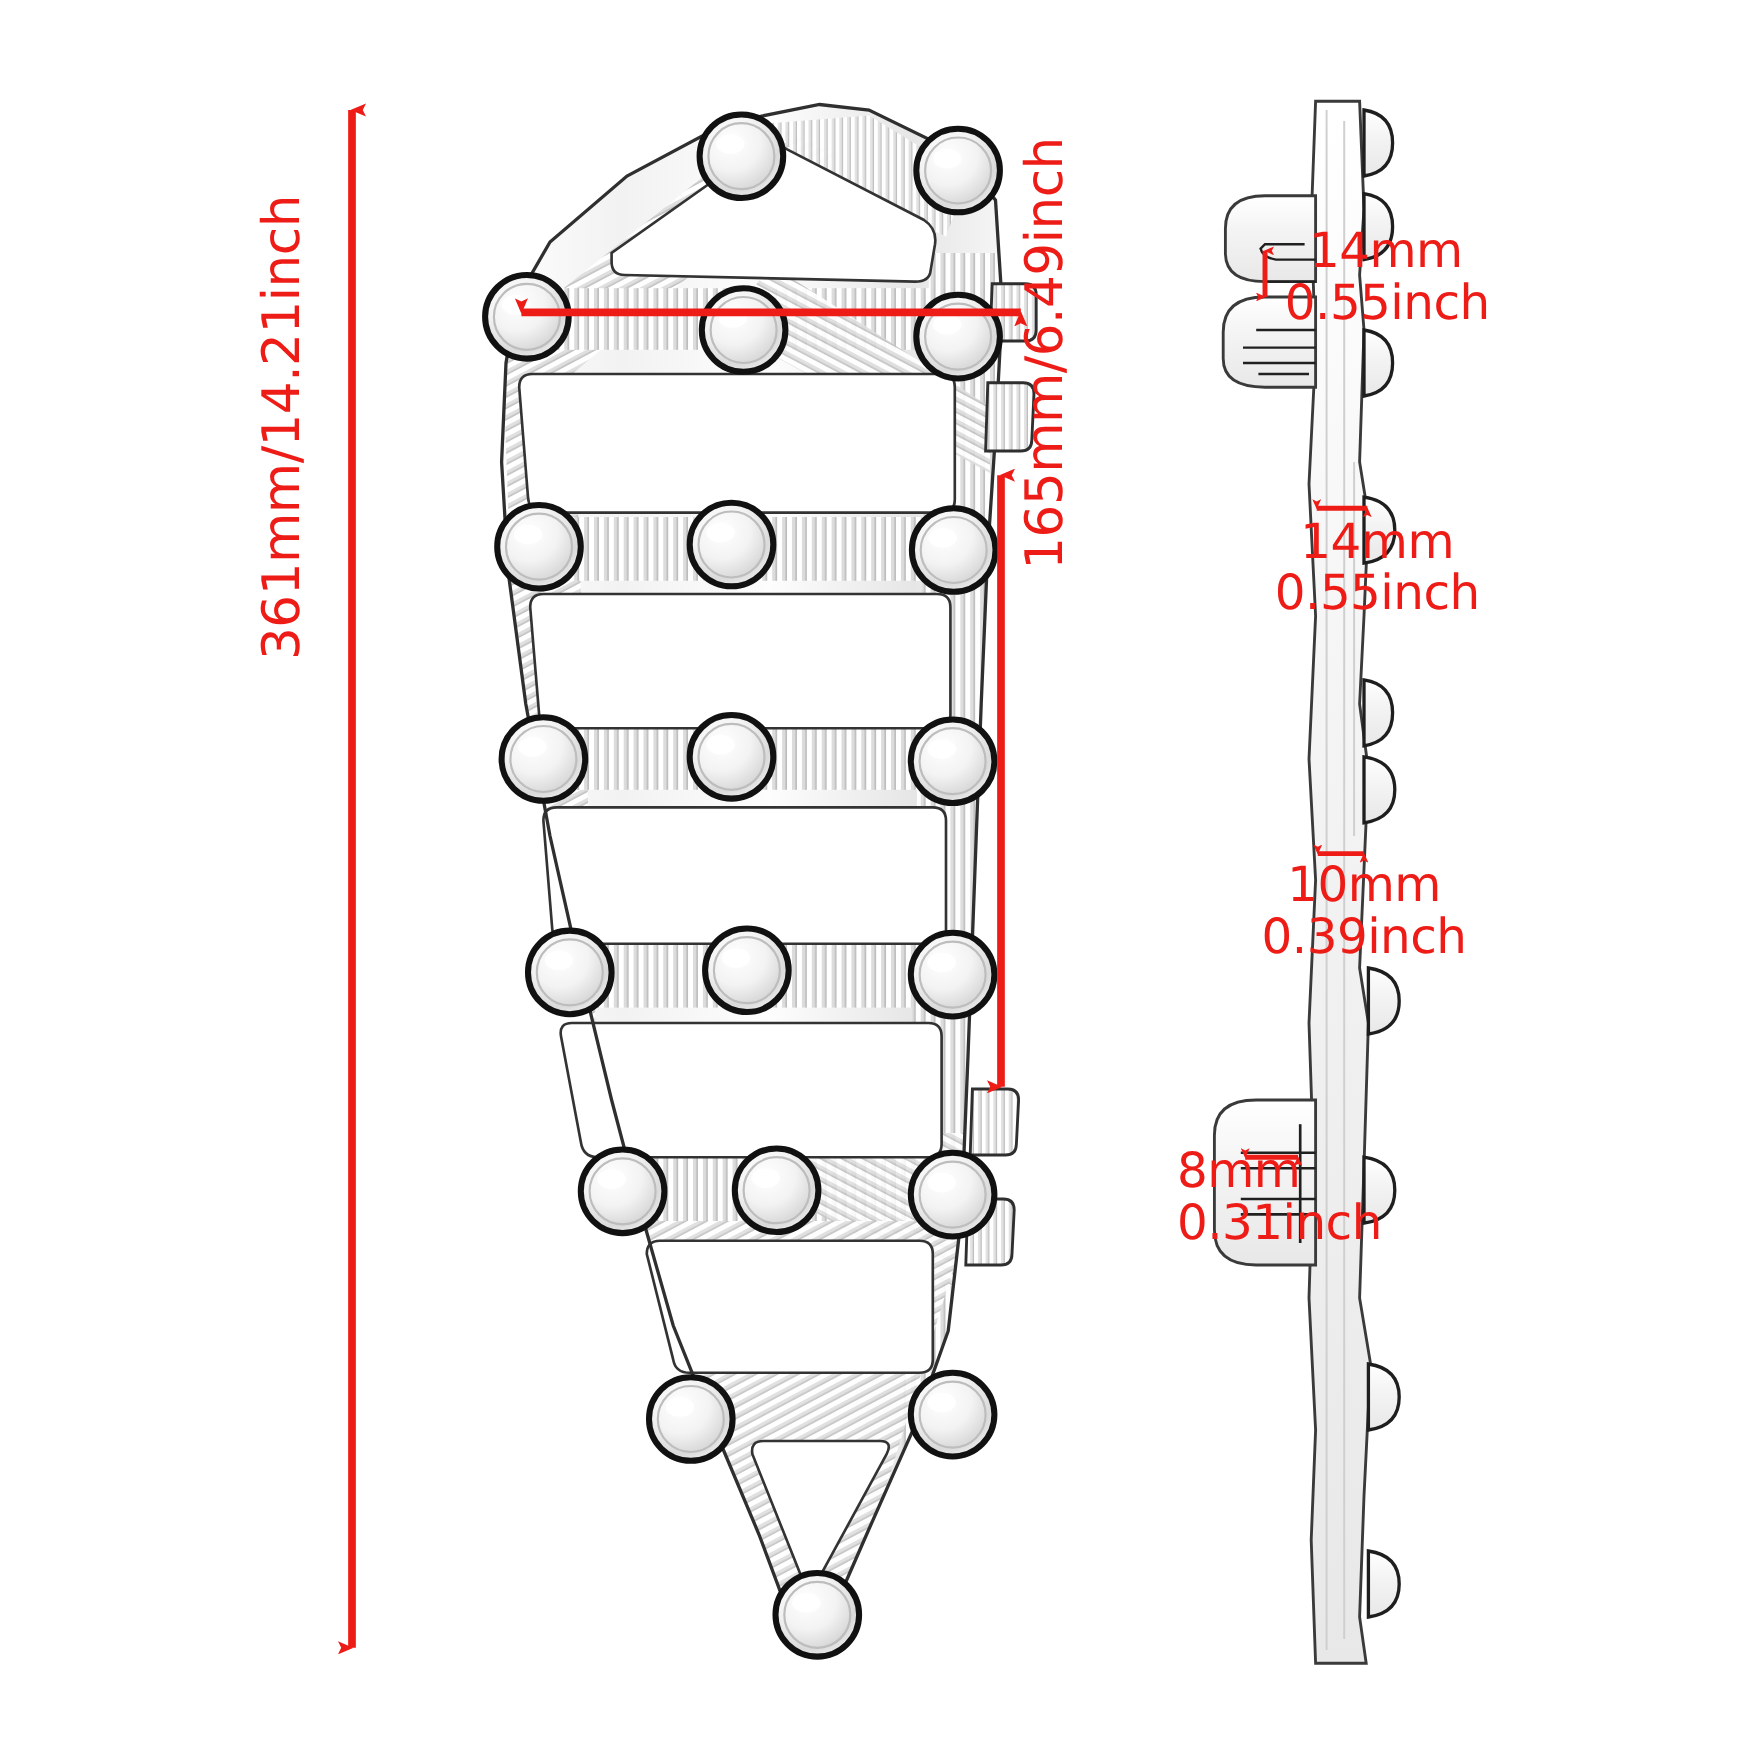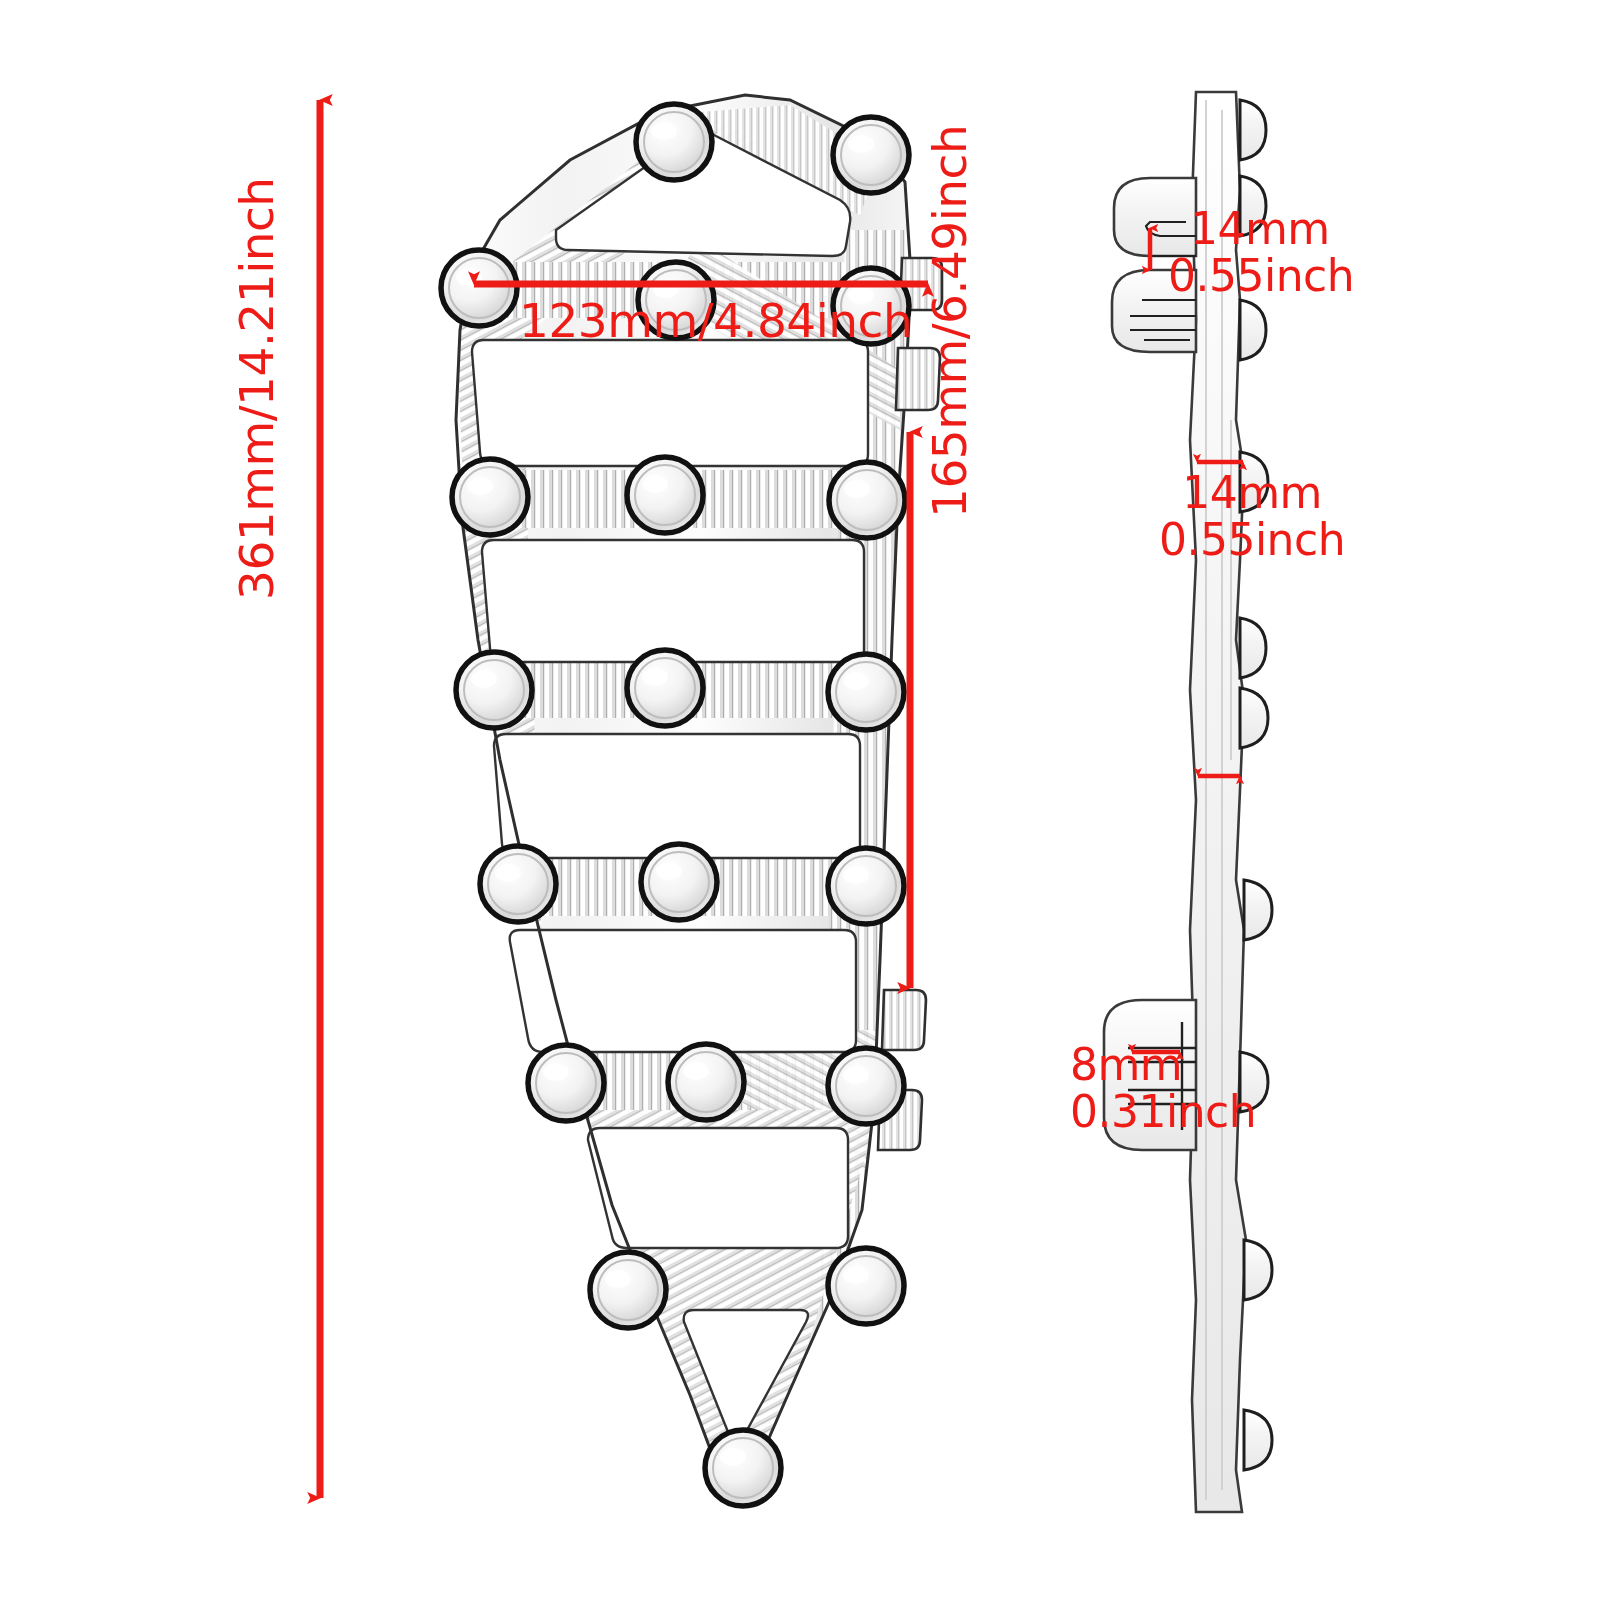--- a/index.html
+++ b/index.html
@@ -358,33 +358,36 @@
       <line x1="1197" y1="462" x2="1243" y2="462" stroke-width="4.5" marker-start="url(#arrTiny)" marker-end="url(#arrTiny)"></line>
 
       <line x1="1198" y1="776" x2="1240" y2="776" stroke-width="4.5" marker-start="url(#arrTiny)" marker-end="url(#arrTiny)"></line>
 
       <line x1="1132" y1="1052" x2="1180" y2="1052" stroke-width="4.5" marker-start="url(#arrTiny)" marker-end="url(#arrTiny)"></line>
     </g>
   </svg>
 
   <div class="dimlabel dl-361">361mm/14.21inch</div>
 
-  <div class="dimlabel dl-123">123mm/4.84inch</div>
 
   <div class="dimlabel dl-165">165mm/6.49inch</div>
 
   <div class="dimlabel dl-a">
     <span class="dl-line">14mm</span>
     <span class="dl-line l2">0.55inch</span>
   </div>
 
   <div class="dimlabel dl-b">
     <span class="dl-line">14mm</span>
     <span class="dl-line">0.55inch</span>
   </div>
 
+  <div class="dimlabel dl-c">
+    <span class="dl-line">10mm</span>
+    <span class="dl-line">0.39inch</span>
+  </div>
 
   <div class="dimlabel dl-d">
     <span class="dl-line">8mm</span>
     <span class="dl-line">0.31inch</span>
   </div>
 
 </div>
 
 </body></html>

